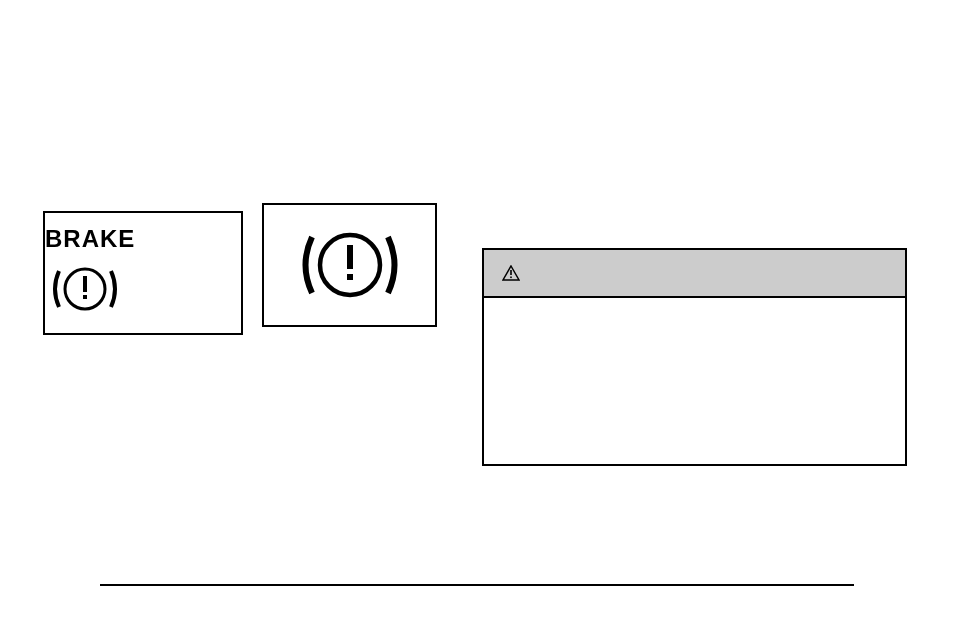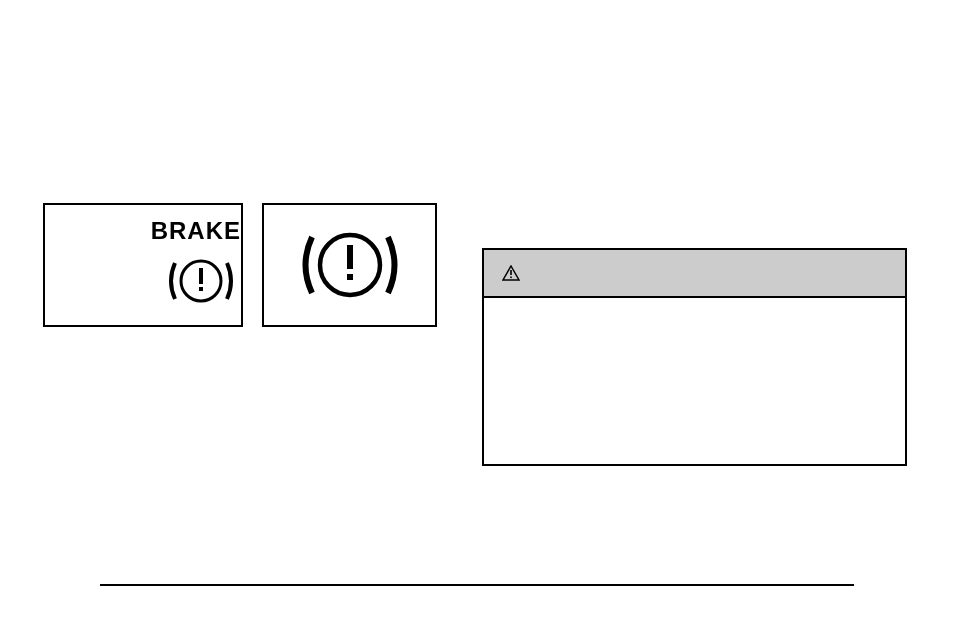--- a/index.html
+++ b/index.html
@@ -10,27 +10,27 @@
     body {
       width: 954px;
       height: 636px;
       background: #ffffff;
       position: relative;
       font-family: Arial, Helvetica, sans-serif;
     }
     .brake-box-1 {
       position: absolute;
       left: 43px;
-      top: 203px;
+      top: 211px;
       width: 200px;
       height: 124px;
       border: 2px solid #000000;
       display: flex;
       flex-direction: column;
-      align-items: flex-end;
+      align-items: flex-start;
       justify-content: flex-start;
       padding-top: 12px;
       gap: 8px;
     }
     .brake-label {
       font-size: 24px;
       font-weight: bold;
       letter-spacing: 1px;
     }
     .brake-symbol-small {

